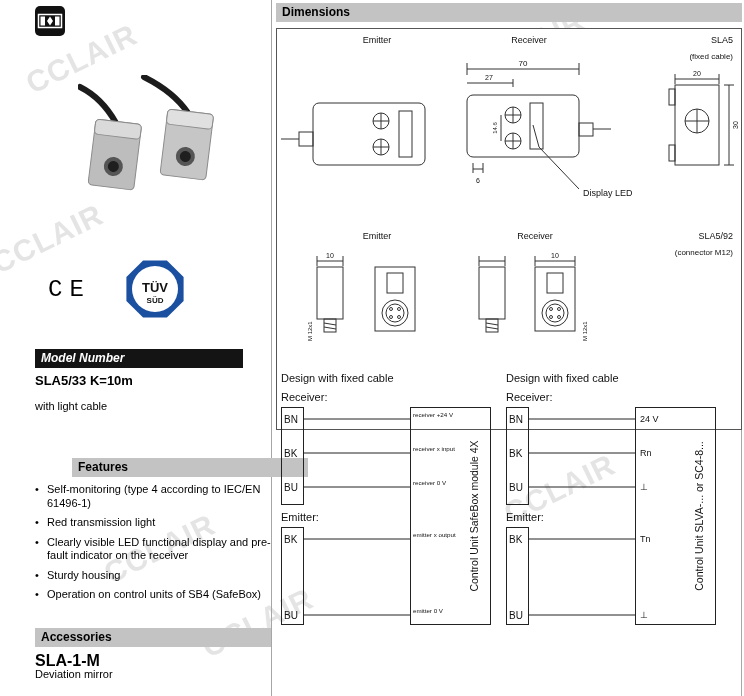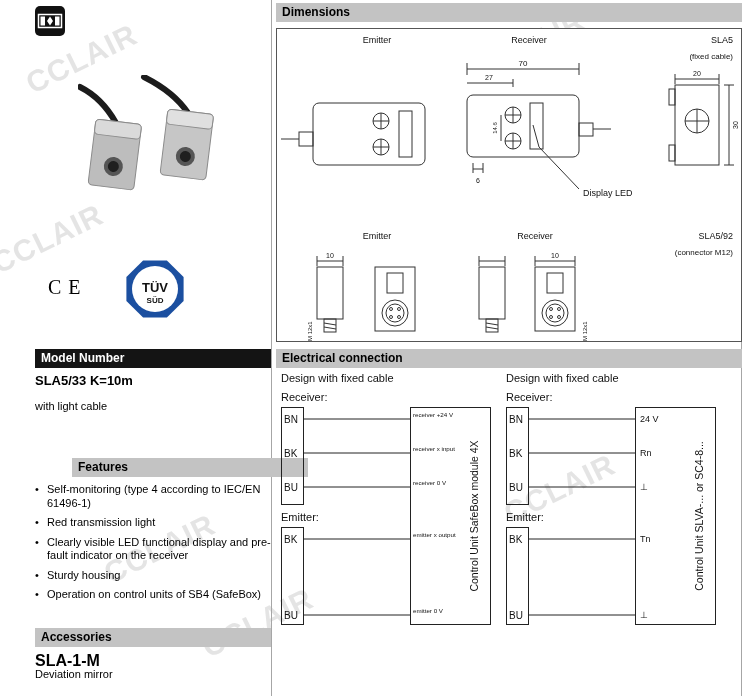--- a/index.html
+++ b/index.html
@@ -9,21 +9,21 @@
   .bar{position:absolute;height:19px;background:#c3c3c3;font-weight:bold;font-size:12px;
        line-height:19px;padding-left:6px;box-sizing:border-box;}
   .bar.dark{background:#141414;color:#ffffff;}
   .vline{position:absolute;width:1px;background:#a6a6a6;}
   .watermark{position:absolute;font-size:30px;color:#cfcfcf;opacity:.55;font-weight:bold;
              letter-spacing:1px;transform:rotate(-26deg);white-space:nowrap;pointer-events:none;}
   .model-number{position:absolute;font-size:13px;font-weight:bold;}
   .small-text{position:absolute;font-size:11px;}
   .feat{display:flex;font-size:11px;line-height:13.5px;margin-bottom:6px;}
   .feat .b{width:12px;flex:none;}
-  .ce{position:absolute;font-size:20px;letter-spacing:7px;font-family:Liberation Serif, serif;}
+  .ce{position:absolute;font-size:24px;letter-spacing:7px;font-family:Liberation Mono, monospace;}
   svg text{font-family:"Liberation Sans","DejaVu Sans",sans-serif;fill:#111;}
   .drawbox{position:absolute;border:1px solid #555;background:#fff;box-sizing:border-box;}
 </style>
 </head>
 <body>
 
 <div id="page">
 
   <div class="watermark" style="left:22px;top:42px;">CCLAIR</div>
   <div class="watermark" style="left:-12px;top:222px;">CCLAIR</div>
@@ -69,21 +69,21 @@
   <div class="ce" style="left:48px;top:276px;">CE</div>
   <div class="abs" style="left:122px;top:256px;width:66px;height:70px;">
     <svg width="66" height="70" viewBox="0 0 66 70">
       <polygon points="61.6,21.1 61.6,44.9 44.9,61.6 21.1,61.6 4.4,44.9 4.4,21.1 21.1,4.4 44.9,4.4" fill="#1b4fa0"></polygon>
       <circle cx="33" cy="33" r="23" fill="#ffffff"></circle>
       <text x="33" y="36" text-anchor="middle" font-size="13" font-weight="bold" fill="#1b4fa0">TÜV</text>
       <text x="33" y="47" text-anchor="middle" font-size="8" font-weight="bold" fill="#1b4fa0">SÜD</text>
     </svg>
   </div>
 
-  <div class="bar dark" style="left:35px;top:349px;width:236px;">Model Number</div>
+  <div class="bar dark" style="left:35px;top:349px;width:208px;font-style:italic;">Model Number</div>
   <div class="model-number" style="left:35px;top:373px;">SLA5/33 K=10m</div>
   <div class="small-text" style="left:35px;top:400px;">with light cable</div>
 
   <div class="bar" style="left:35px;top:458px;width:236px;margin-left:37px;">Features</div>
   <div class="abs" style="left:35px;top:483px;width:238px;">
     <div class="feat">
         <span class="b">•</span>
         <span>Self-monitoring (type 4 according to IEC/EN 61496-1)</span>
       </div>
     <div class="feat">
@@ -102,21 +102,21 @@
         <span class="b">•</span>
         <span>Operation on control units of SB4 (SafeBox)</span>
       </div>
   </div>
 
   <div class="bar" style="left:35px;top:628px;width:236px;">Accessories</div>
   <div class="abs" style="left:35px;top:652px;font-size:16px;font-weight:bold;">SLA-1-M</div>
   <div class="small-text" style="left:35px;top:668px;">Deviation mirror</div>
 
   <div class="bar" style="left:276px;top:3px;width:466px;">Dimensions</div>
-  <div class="drawbox" style="left:276px;top:28px;width:466px;height:314px;text-align:right;">
+  <div class="drawbox" style="left:276px;top:28px;width:466px;height:402px;text-align:right;">
     <svg width="464" height="312" viewBox="0 0 464 312">
 
       <text x="100" y="14" text-anchor="middle" font-size="9">Emitter</text>
       <text x="252" y="14" text-anchor="middle" font-size="9">Receiver</text>
       <text x="456" y="14" text-anchor="end" font-size="9">SLA5</text>
       <text x="456" y="30" text-anchor="end" font-size="8">(fixed cable)</text>
 
       <g fill="none" stroke="#333" stroke-width="1">
 
         <line x1="4" y1="110" x2="22" y2="110"></line>
@@ -221,21 +221,20 @@
           <circle cx="282" cy="288" r="1.5"></circle>
       </g>
 
       <text x="53" y="229" text-anchor="middle" font-size="7">10</text>
       <text x="278" y="229" text-anchor="middle" font-size="7">10</text>
       <text transform="translate(35,312) rotate(-90)" font-size="6">M 12x1</text>
       <text transform="translate(310,312) rotate(-90)" font-size="6">M 12x1</text>
     </svg>
   </div>
 
-  <div class="bar" style="left:276px;top:349px;width:466px;">Electrical connection</div>
 
   <div class="abs" style="left:279px;top:372px;width:218px;height:258px;">
     <svg width="218" height="258">
       <text x="2" y="10" font-size="11">Design with fixed cable</text>
       <text x="2" y="29" font-size="11">Receiver:</text>
       <g fill="none" stroke="#222" stroke-width="1">
         <rect x="2.5" y="35.5" width="22" height="97"></rect>
         <line x1="24.5" y1="47" x2="131.5" y2="47"></line>
         <line x1="24.5" y1="81" x2="131.5" y2="81"></line>
         <line x1="24.5" y1="115" x2="131.5" y2="115"></line>

